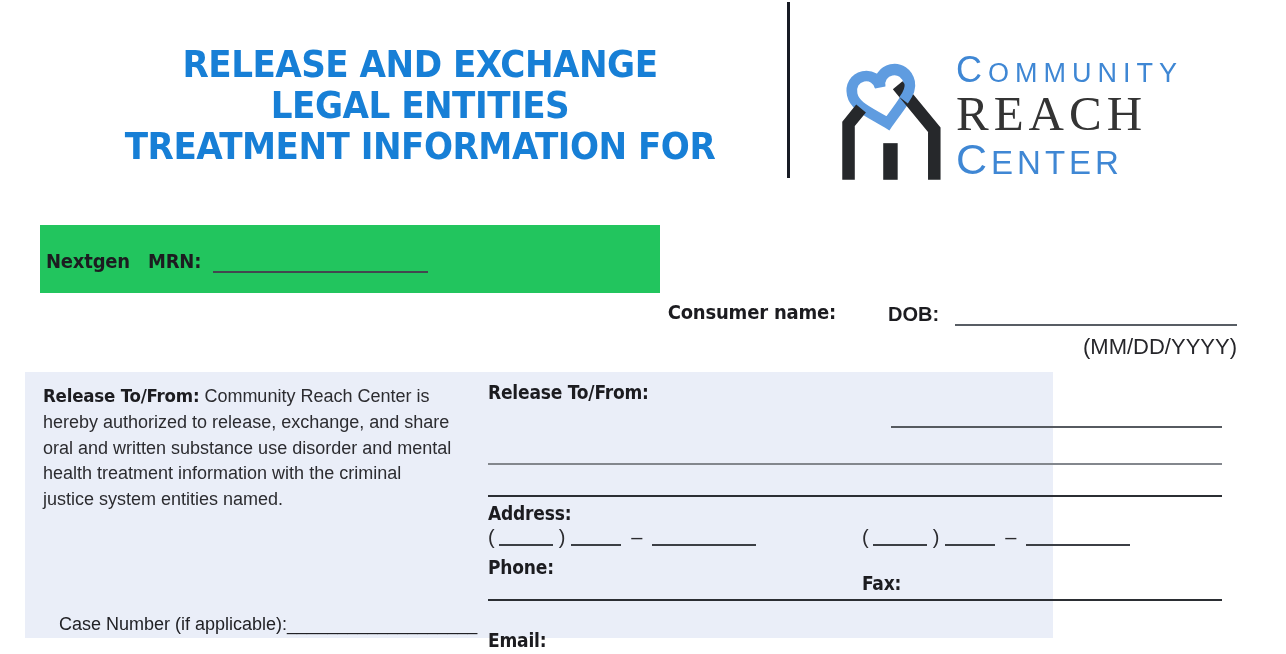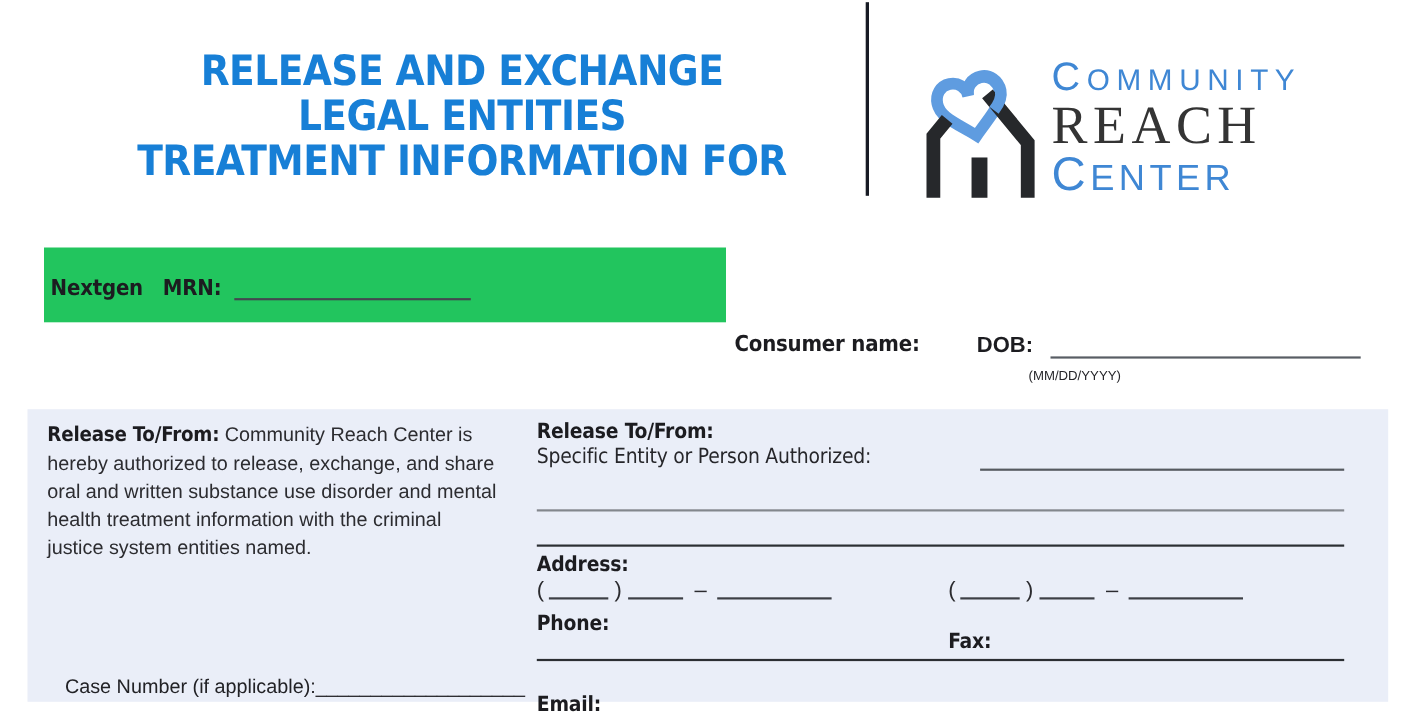--- a/index.html
+++ b/index.html
@@ -30,24 +30,24 @@
   
   .mrn-box{position:absolute;left:40px;top:225px;width:620px;height:68px;background:#22c55e;}
   .mrn-inner{position:absolute;left:6px;top:24px;display:flex;align-items:flex-end;font-size:20px;}
   .mrn-gap{display:inline-block;width:18px;}
   .mrn-line{width:215px;height:22px;border-bottom:2px solid #43474f;margin-left:12px;}
 
   
   .consumer-row{position:absolute;left:43px;top:300px;width:793px;display:flex;align-items:flex-end;font-size:20px;flex-direction:column;}
   .fill-line{flex:1;height:24px;border-bottom:2px solid #585d64;}
   .dob-row{position:absolute;left:888px;top:300px;width:349px;display:flex;align-items:flex-end;gap:16px;font-size:20px;}
-  .dob-hint{position:absolute;left:935px;top:334px;width:302px;text-align:left;font-size:12px;color:#26262a;}
+  .dob-hint{position:absolute;left:935px;top:334px;width:302px;text-align:right;font-size:22px;color:#26262a;}
 
   
-  .big-box{position:absolute;left:25px;top:372px;width:1237px;height:266px;background:#eaeef8;}
+  .big-box{position:absolute;left:25px;top:372px;width:983px;height:266px;background:#eaeef8;padding-left:45px;}
   .left-para{position:absolute;left:18px;top:11px;width:414px;font-size:18px;line-height:25.8px;color:#2c2c30;}
   .left-para .lead{font-size:18.5px;}
   .case-row{position:absolute;left:34px;top:242px;font-size:18px;color:#222226;white-space:nowrap;}
   .rt-heading{position:absolute;left:463px;top:9px;font-size:19px;}
   .entity-label{position:absolute;left:463px;top:32px;font-size:19px;color:#26262a;}
   .entity-line{position:absolute;left:866px;top:54px;width:331px;height:0;border-bottom:2px solid #565a60;}
   .fline1{position:absolute;left:463px;top:91px;width:734px;height:0;border-bottom:2px solid #83878d;}
   .fline2{position:absolute;left:463px;top:123px;width:734px;height:0;border-bottom:2px solid #2b2e33;}
   .addr-label{position:absolute;left:463px;top:130px;font-size:19px;}
   .num-field{position:absolute;top:154px;font-size:20px;color:#2b2b2f;white-space:nowrap;}
@@ -123,21 +123,20 @@
 
     <div class="left-para">
       <span class="lbl cond lead">Release To/From:</span><span> Community Reach Center is hereby authorized to release, exchange, and share oral and written substance use disorder and mental health treatment information with the criminal justice system entities named.</span>
     </div>
 
     <div class="case-row">
       <span>Case Number (if applicable):</span><span>___________________</span>
     </div>
 
     <div class="rt-heading lbl cond">Release To/From:</div>
-    <div class="entity-label cond">Specific Entity or Person Authorized:</div>
     <div class="entity-line"></div>
     <div class="fline1"></div>
     <div class="fline2"></div>
     <div class="addr-label lbl cond">Address:</div>
 
     <div class="num-field num-phone">
       <span>(</span><span class="blk blk-a"></span><span>)</span><span class="blk blk-b"></span><span class="num-dash">–</span><span class="blk blk-c"></span>
     </div>
     <div class="phone-label lbl cond">Phone:</div>
 

